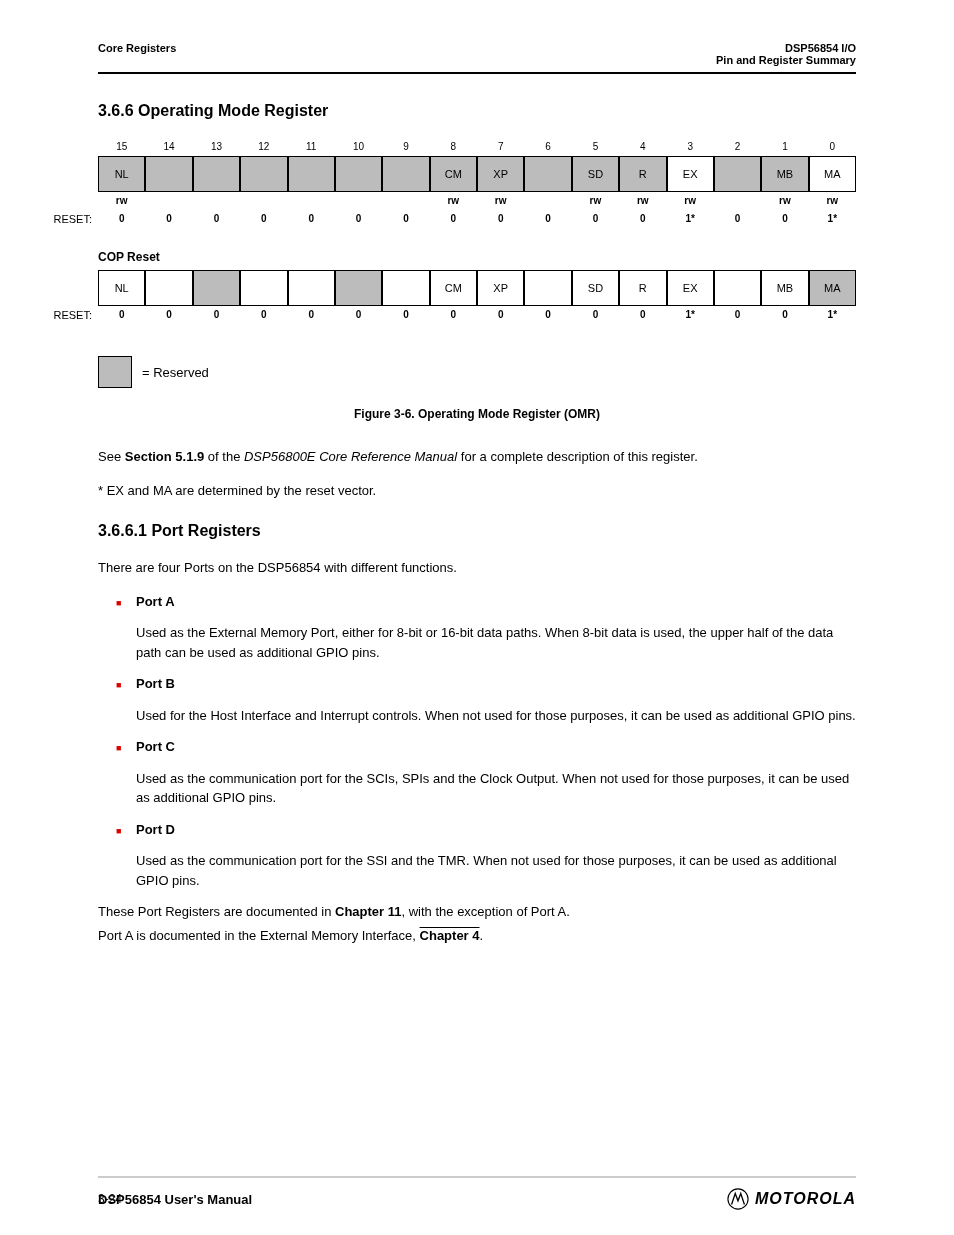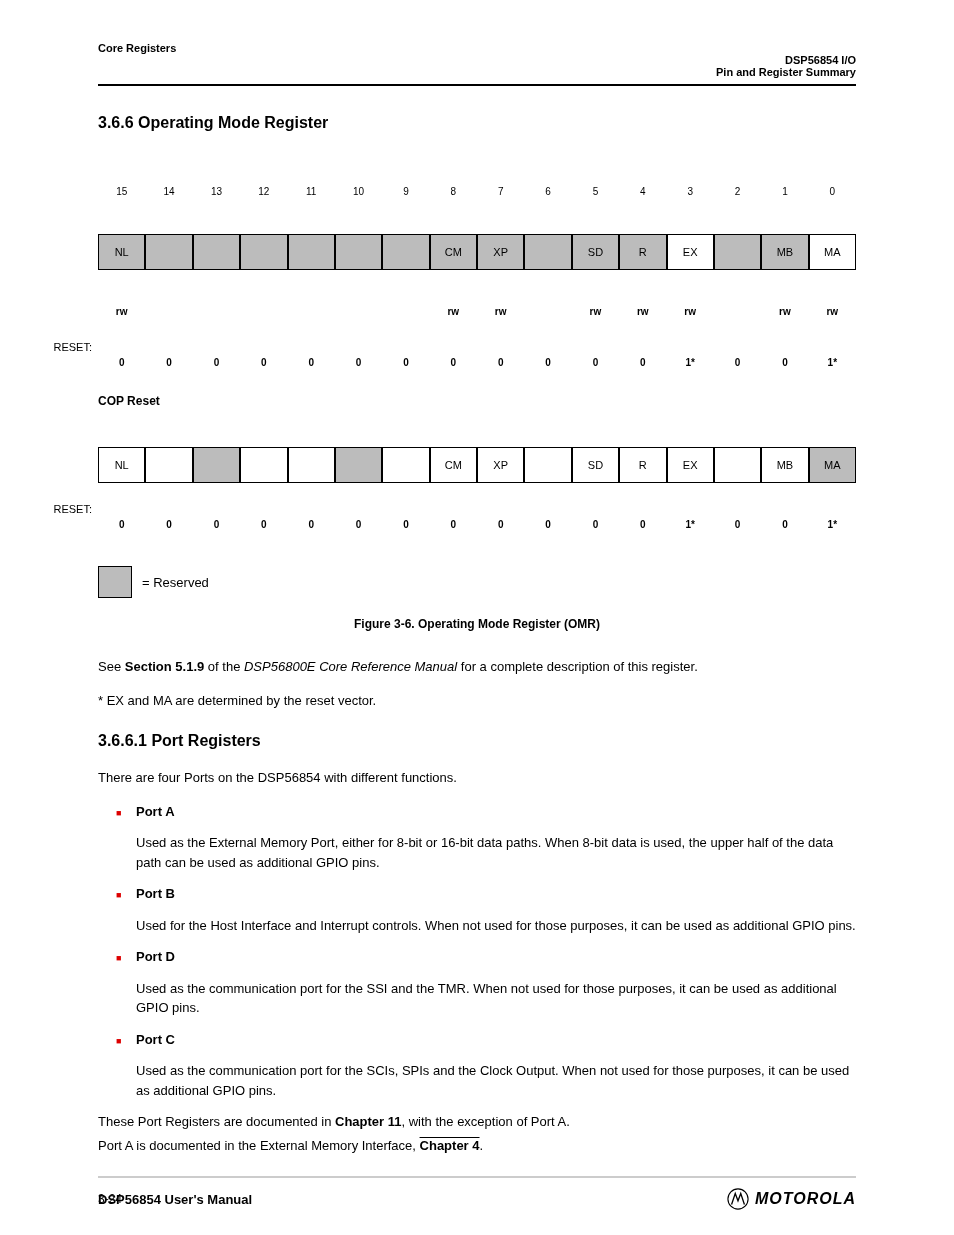--- a/index.html
+++ b/index.html
@@ -15,38 +15,36 @@
   }
   .page {
     padding: 42px 98px 0 98px;
   }
   .topbar {
     display: flex;
     justify-content: space-between;
     font-size: 11px;
     font-weight: bold;
     margin-bottom: 6px;
-    flex-direction: column;
   }
   .topbar .left { }
   .topbar .right { text-align: right; }
   .hr {
     border: none;
     border-top: 2px solid #000;
     margin-bottom: 28px;
   }
   h3.section {
     font-size: 16px;
     font-weight: bold;
     margin: 12px 0 18px 0;
   }
   .bit-row {
     display: flex;
     width: 100%;
-    margin-top: 33px;
   }
   .bit-header-row .cell {
     border: none;
     height: 18px;
     font-size: 10px;
     text-align: center;
     line-height: 18px;
   }
   .cell {
     flex: 1 1 0;
@@ -325,22 +323,22 @@
   </p>
 
   <p class="body-text" style="margin-top:4px;">* EX and MA are determined by the reset vector.</p>
 
   <h3 class="section" style="margin-top:22px">3.6.6.1   Port Registers</h3>
   <p class="body-text">There are four Ports on the DSP56854 with different functions.</p>
 
   <ul class="bullets" id="ports-list">
       <li><b>Port A</b><span class="desc">Used as the External Memory Port, either for 8-bit or 16-bit data paths. When 8-bit data is used, the upper half of the data path can be used as additional GPIO pins.</span></li>
       <li><b>Port B</b><span class="desc">Used for the Host Interface and Interrupt controls. When not used for those purposes, it can be used as additional GPIO pins.</span></li>
+      <li><b>Port C</b><span class="desc">Used as the communication port for the SCIs, SPIs and the Clock Output. When not used for those purposes, it can be used as additional GPIO pins.</span></li>
       <li><b>Port D</b><span class="desc">Used as the communication port for the SSI and the TMR. When not used for those purposes, it can be used as additional GPIO pins.</span></li>
-      <li><b>Port C</b><span class="desc">Used as the communication port for the SCIs, SPIs and the Clock Output. When not used for those purposes, it can be used as additional GPIO pins.</span></li>
     </ul>
 
   <p class="port-ref">
     <span>These Port Registers are documented in </span><b>Chapter 11</b><span>, with the exception of Port A.</span>
   </p>
   <p class="port-ref">
     Port A is documented in the External Memory Interface, <b><span class="overline">Chapter 4</span></b>.
   </p>
 </div>
 

